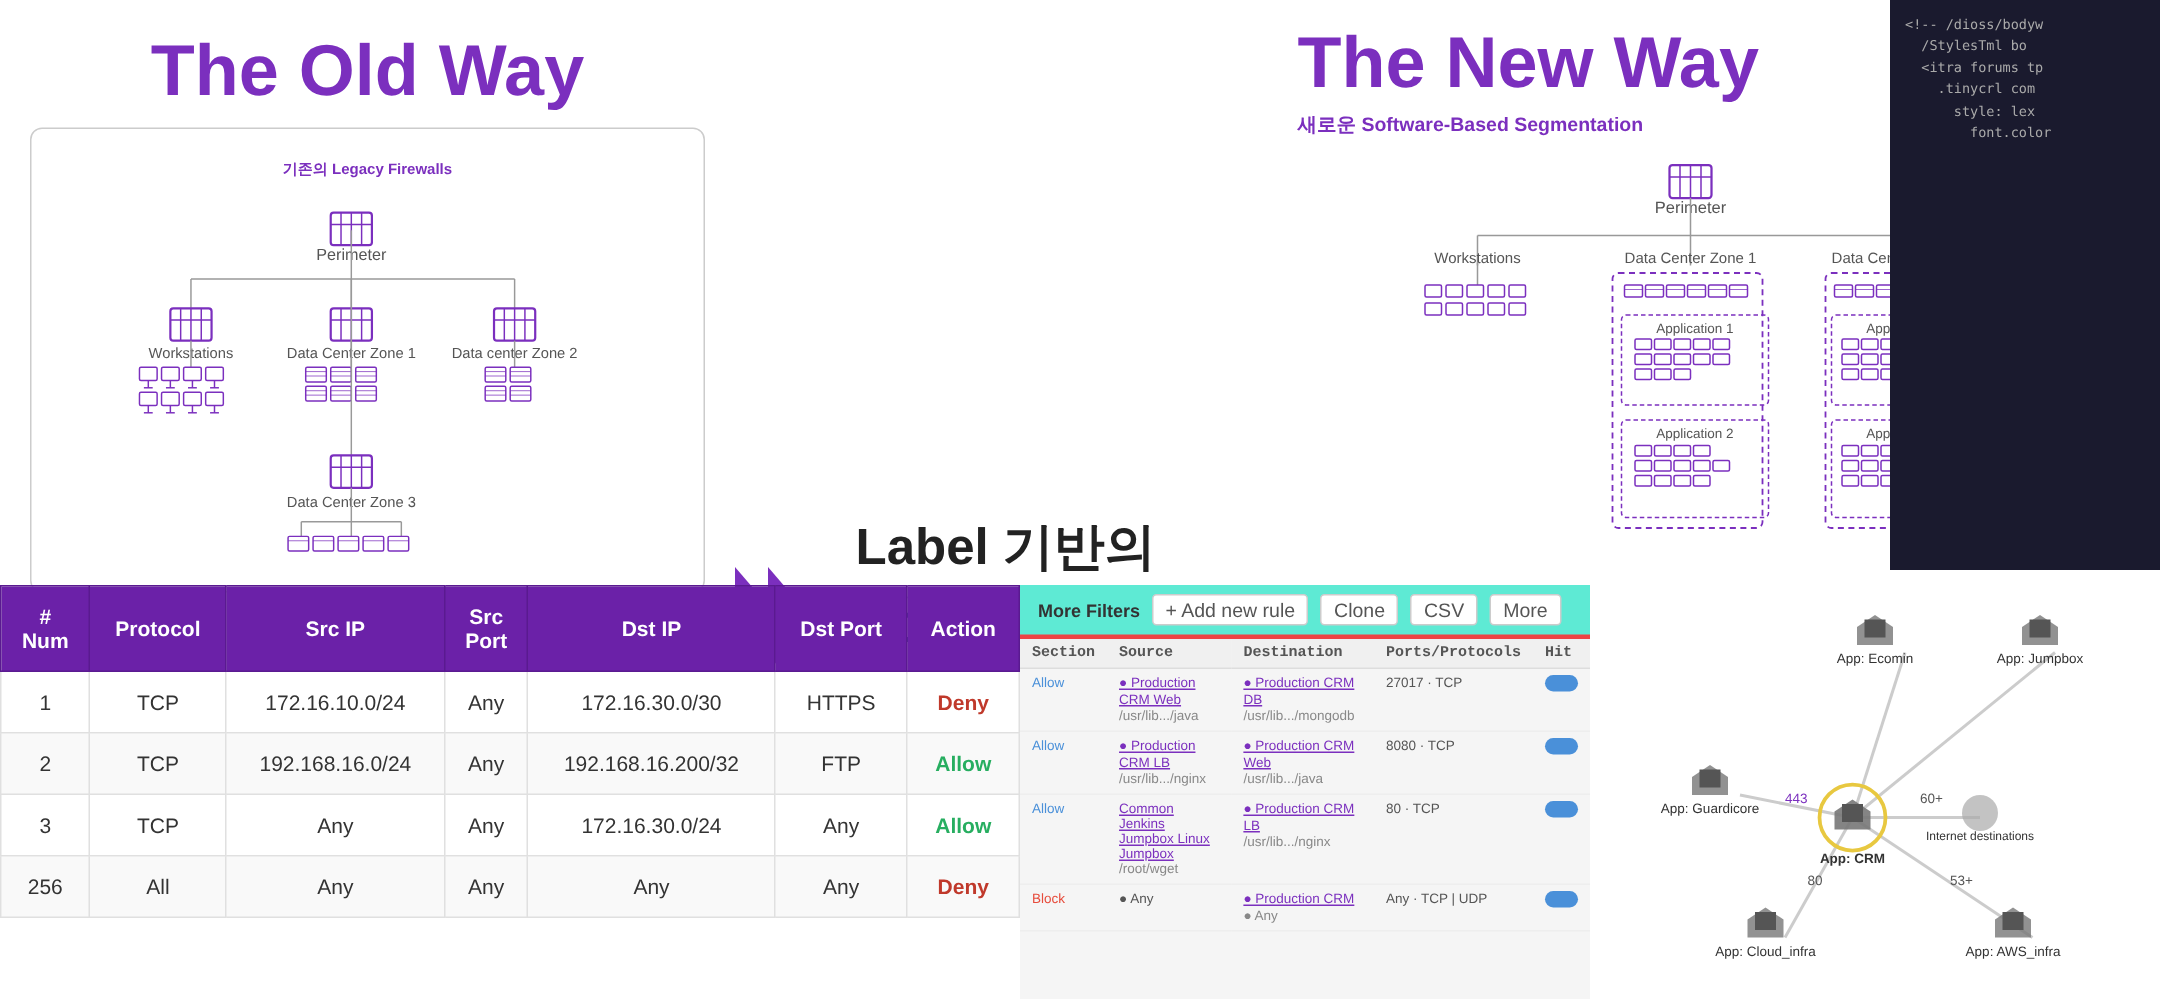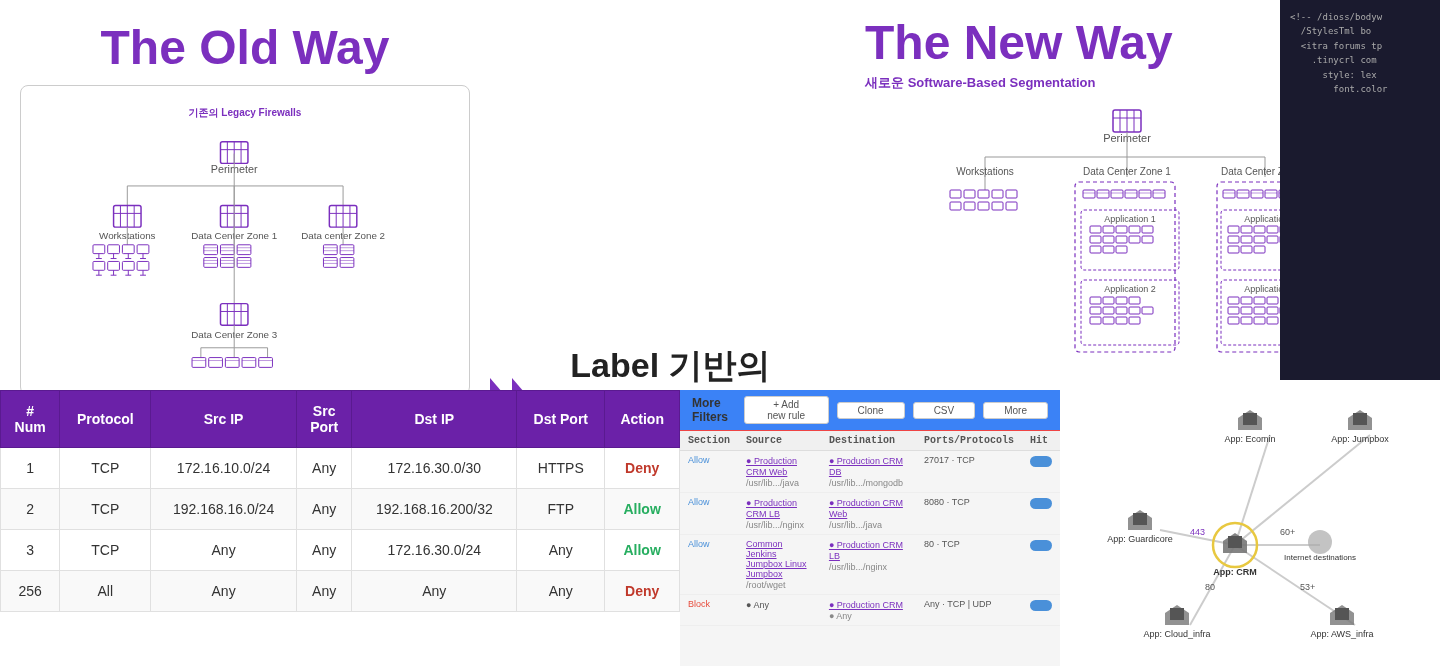--- a/index.html
+++ b/index.html
@@ -144,41 +144,41 @@
       position: absolute;
       left: 680px; top: 390px;
       width: 760px;
       height: 276px;
       background: #f5f5f5;
       overflow: hidden;
     }
 
     
     .filter-bar {
-      background: #3b82f6;
-      border-bottom: 1px solid #ef4444;
+      background: #5eead4;
+      border-bottom: 3px solid #ef4444;
       padding: 6px 12px;
       display: flex;
       align-items: center;
       gap: 8px;
       font-size: 11px;
     }
 
     .filter-title {
       font-size: 12px;
       font-weight: 600;
       color: #333;
     }
 
     .btn-small {
       background: #fff;
       border: 1px solid #ccc;
       border-radius: 3px;
-      padding: 2px 20px;
-      font-size: 10px;
+      padding: 2px 8px;
+      font-size: 13px;
       color: #555;
       cursor: pointer;
       text-align: center;
     }
 
     .table-ui {
       width: 100%;
       border-collapse: collapse;
       font-size: 10px;
     }
@@ -211,21 +211,21 @@
       width: 22px; height: 11px;
       background: #4A90D9;
       border-radius: 6px;
       vertical-align: middle;
     }
 
     
     .code-panel {
       position: absolute;
       right: 0; top: 0;
-      width: 160px;
+      width: 180px;
       height: 380px;
       background: #1a1a2e;
       padding: 10px;
       overflow: hidden;
     }
     .code-line {
       font-family: monospace;
       font-size: 9px;
       color: #aaa;
       line-height: 1.6;

